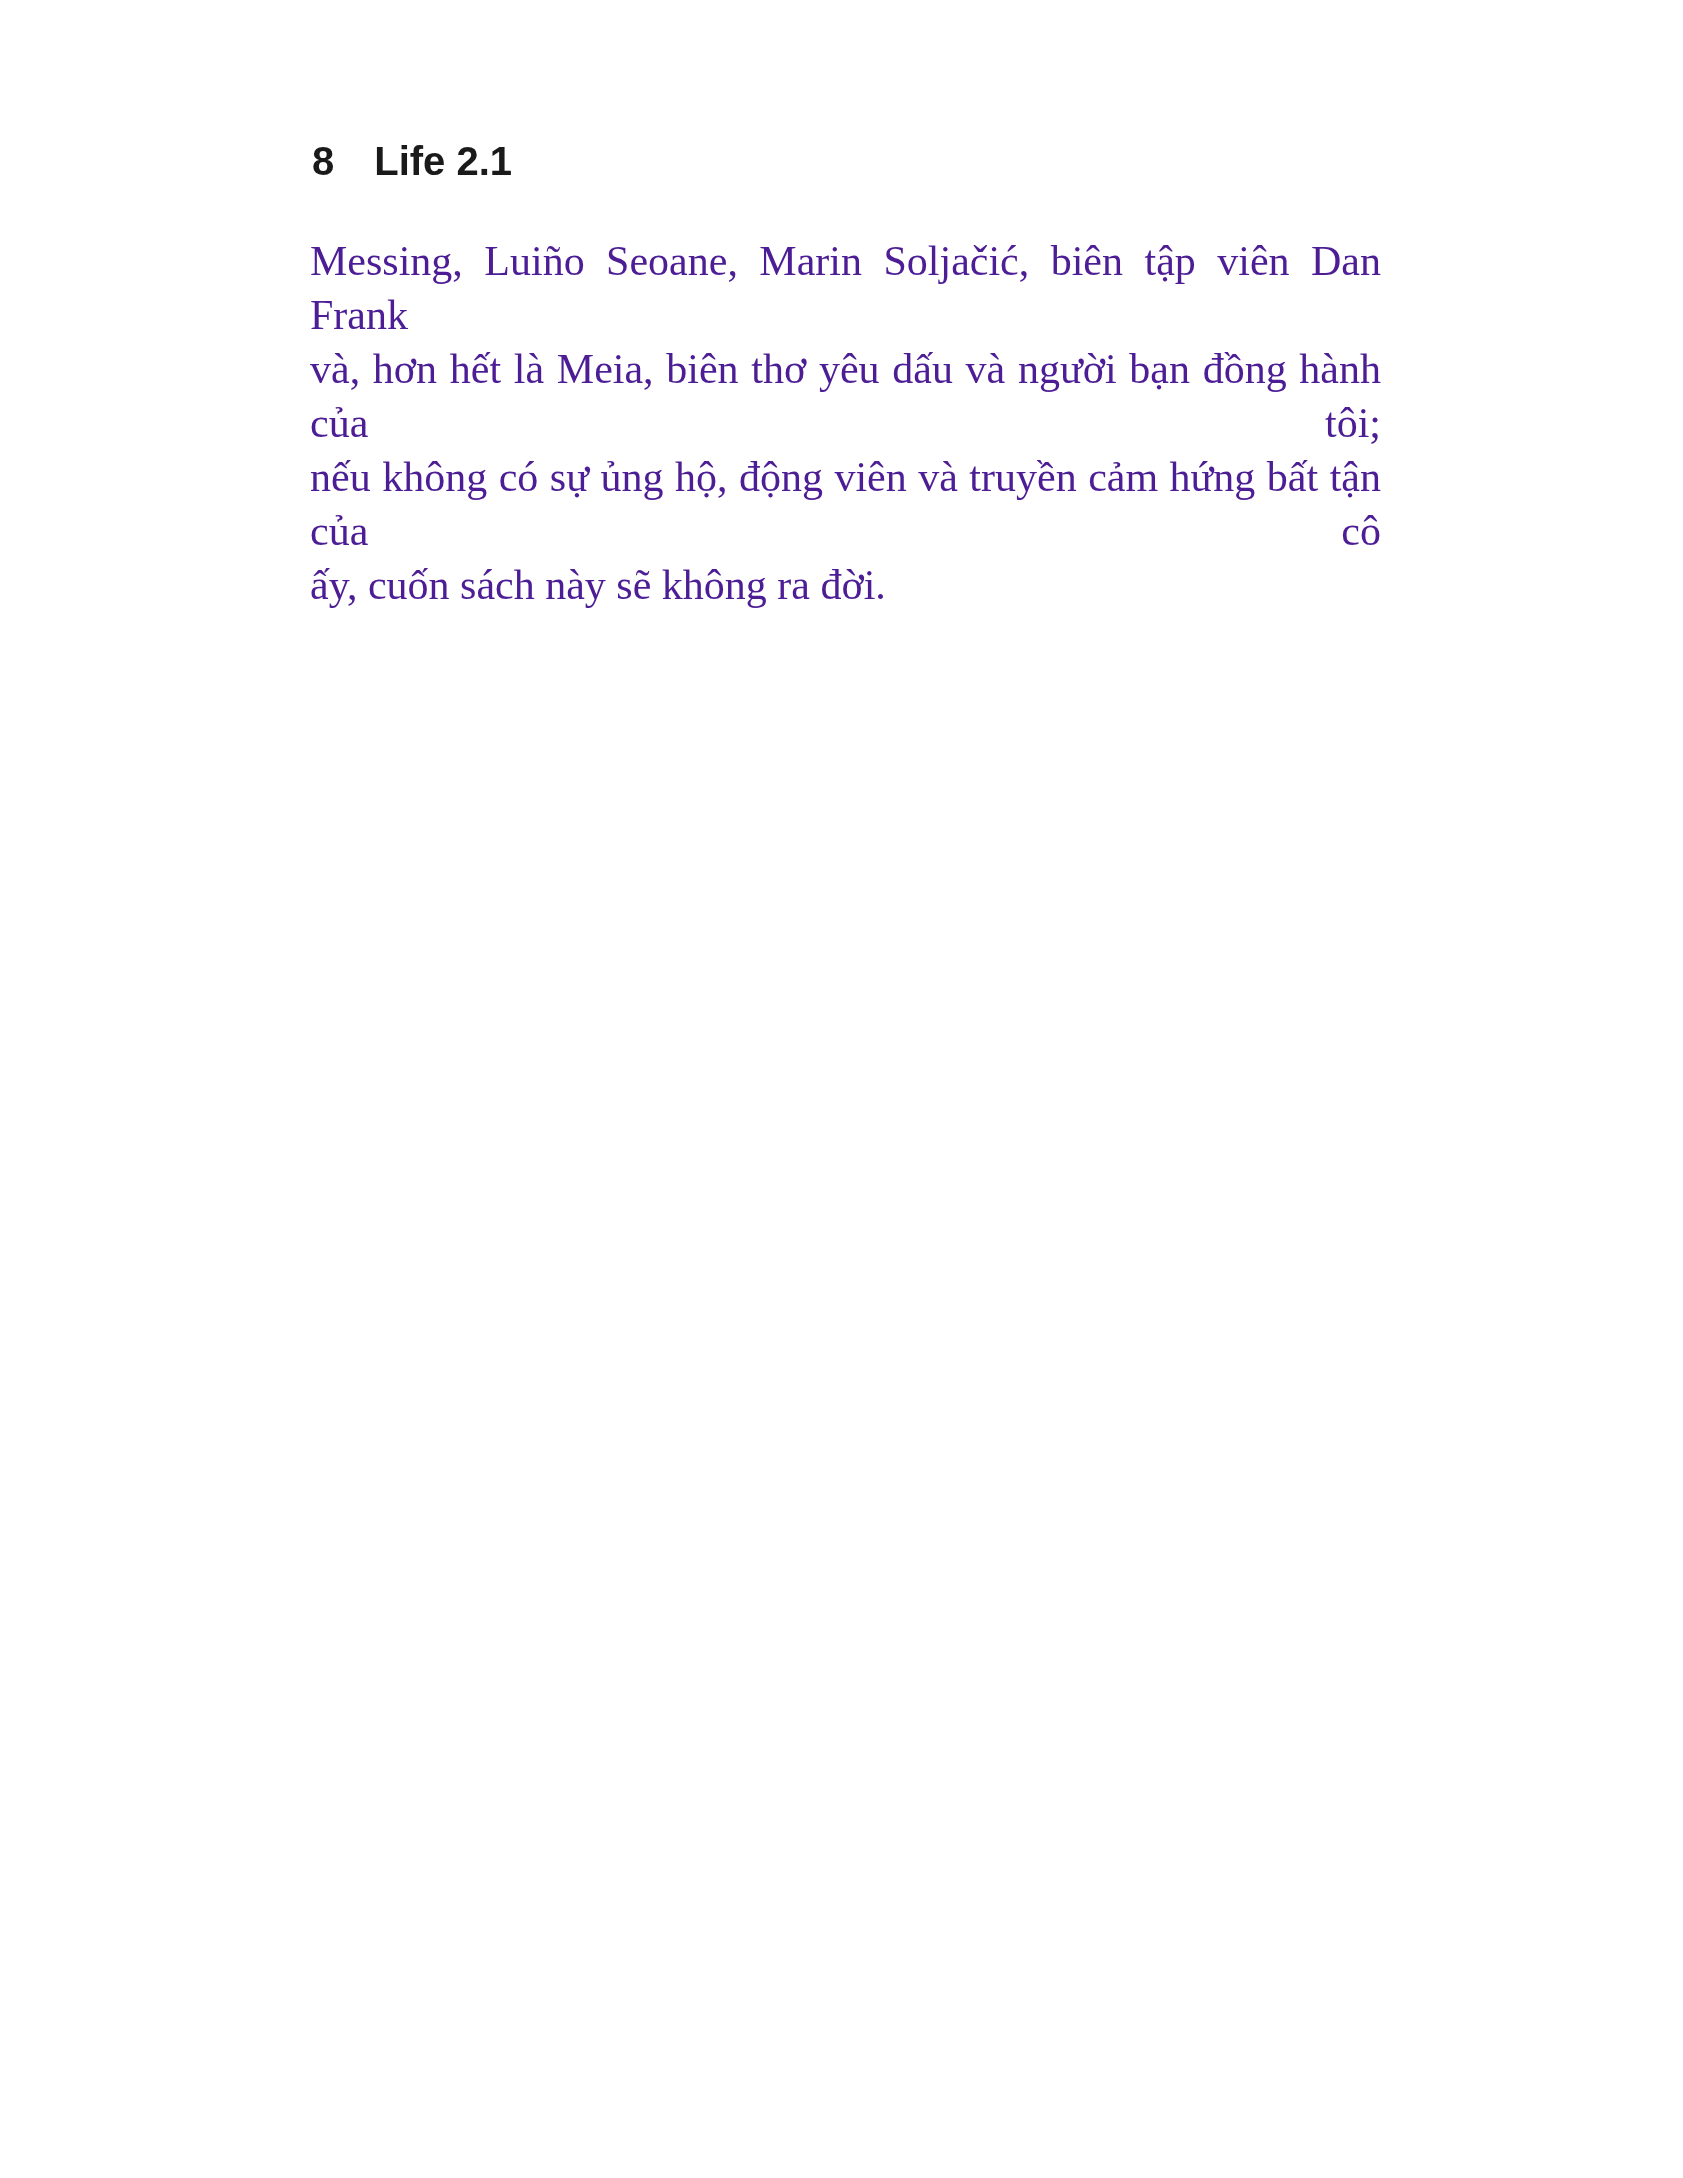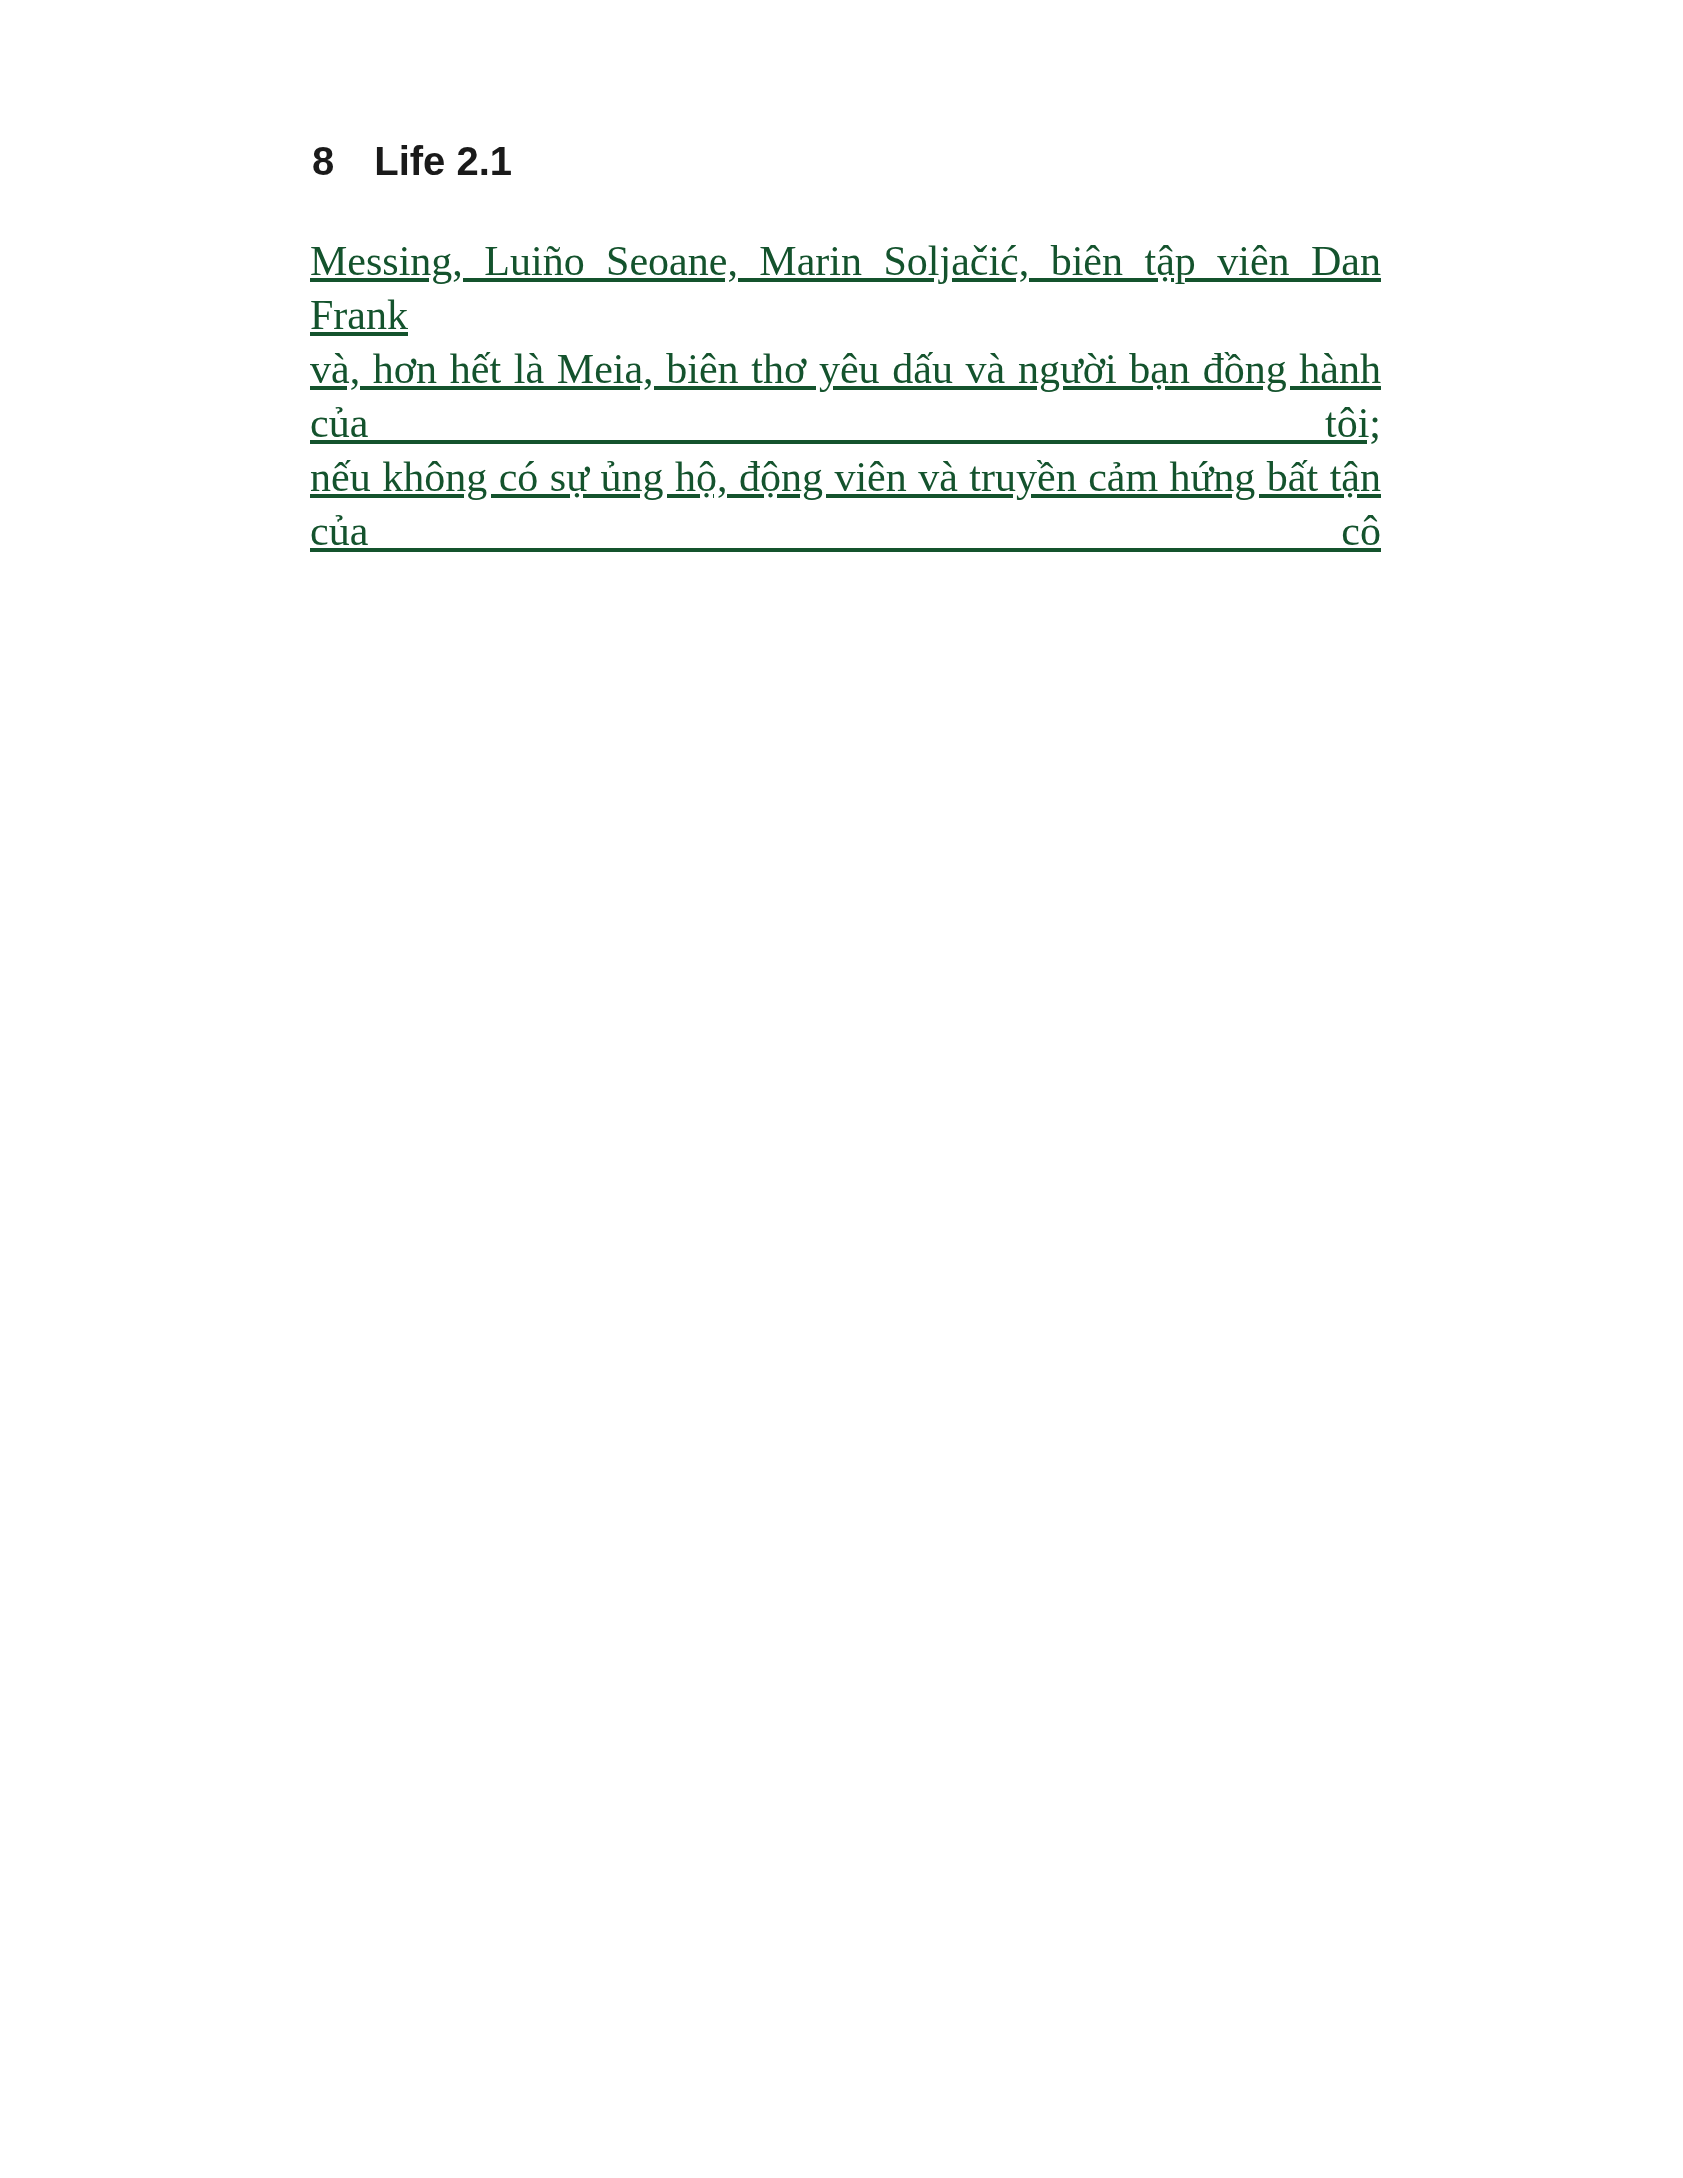--- a/index.html
+++ b/index.html
@@ -35,37 +35,37 @@
     width: 1071px;
     color: #1f1f1f;
   }
   .paragraph-line {
     font-family: "Liberation Serif", serif;
     font-size: 42px;
     line-height: 54px;
     text-align: justify;
     text-align-last: justify;
     white-space: normal;
-    color: #14532d;
-    text-decoration: underline;
+    color: #4c1d95;
   }
   .paragraph-line.last {
     text-align-last: left;
   }
 </style>
 </head>
 <body>
 
 <div class="page">
 
   <div class="running-header">
     <span>8</span>
     <span>Life 2.1</span>
   </div>
 
   <div class="paragraph-block">
       <div class="paragraph-line">Messing, Luiño Seoane, Marin Soljačić, biên tập viên Dan Frank</div>
       <div class="paragraph-line">và, hơn hết là Meia, biên thơ yêu dấu và người bạn đồng hành của tôi;</div>
       <div class="paragraph-line">nếu không có sự ủng hộ, động viên và truyền cảm hứng bất tận của cô</div>
+      <div class="paragraph-line last">ấy, cuốn sách này sẽ không ra đời.</div>
     </div>
 
 </div>
 
 
 </body></html>

